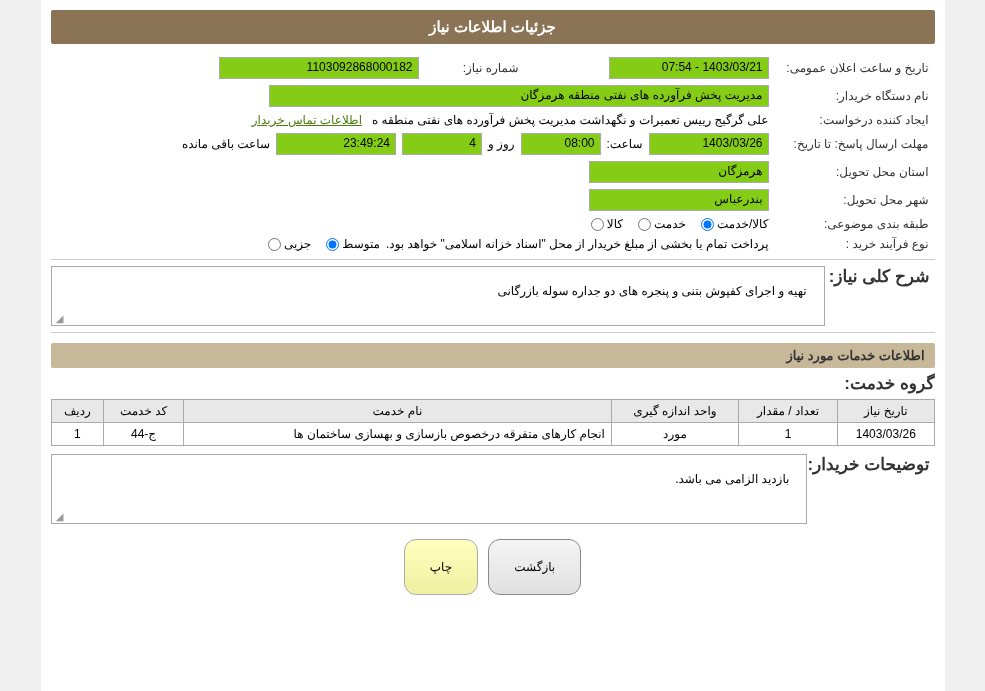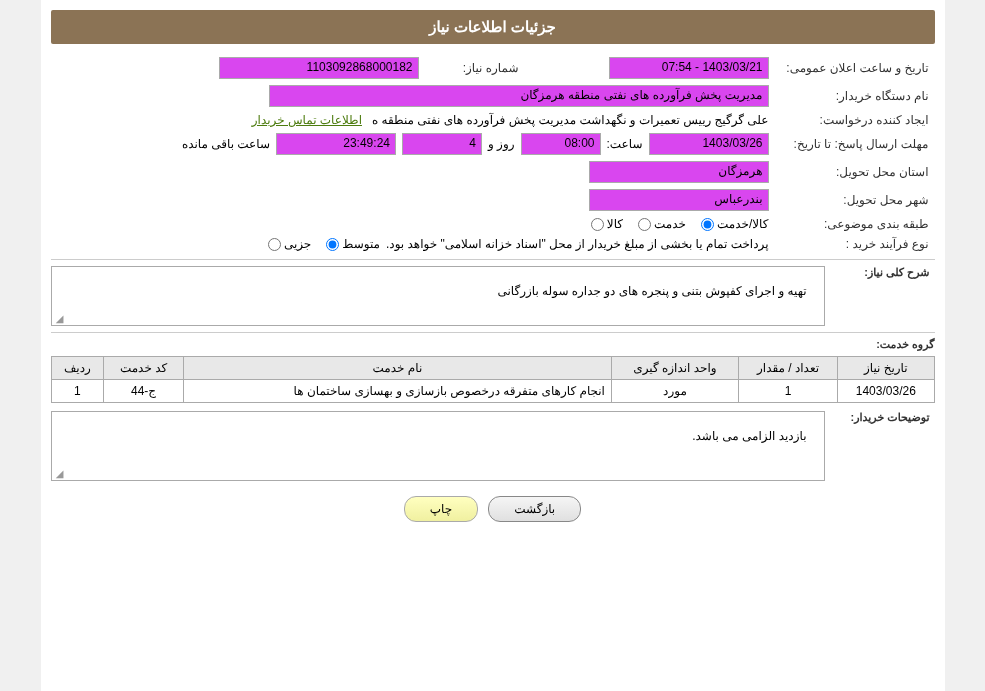--- a/index.html
+++ b/index.html
@@ -49,21 +49,21 @@
     .label-cell {
       text-align: right;
       white-space: nowrap;
       color: #333;
       font-weight: normal;
       width: auto;
       padding-left: 4px;
     }
     .input-box {
       border: 1px solid #aaa;
-      background: #d946ef;
+      background: #84cc16;
       padding: 2px 5px;
       display: inline-block;
       min-width: 120px;
       height: 22px;
       text-align: right;
     }
     .input-medium {
       min-width: 180px;
     }
     .input-small {
@@ -117,37 +117,37 @@
       text-align: center;
     }
     .btn-group {
       display: flex;
       justify-content: center;
       gap: 10px;
       margin-top: 15px;
       margin-bottom: 10px;
     }
     .btn {
-      padding: 5px 25px;
+      padding: 20px 25px;
       border: 1px solid #888;
       background: linear-gradient(to bottom, #f5f5f5, #e0e0e0);
       cursor: pointer;
       font-size: 12px;
       font-family: Tahoma, Arial, sans-serif;
       border-radius: 12px;
     }
     .btn-print {
       background: linear-gradient(to bottom, #ffffc0, #f0f0a0);
       border-color: #aaa;
     }
     .section-label {
       color: #333;
       font-weight: bold;
       white-space: nowrap;
-      font-size: 11px;
+      font-size: 17px;
     }
     .textarea-container {
       border: 1px solid #aaa;
       min-height: 60px;
       background: #fff;
       padding: 17px;
       text-align: right;
       direction: rtl;
       position: relative;
     }
@@ -277,20 +277,21 @@
     <div style="flex:1;">
       <div class="textarea-container">
         <span>تهیه و اجرای کفپوش بتنی و پنجره های دو جداره سوله بازرگانی</span>
         <div class="resize-handle">◢</div>
       </div>
     </div>
   </div>
 
   <hr class="divider">
 
+  <div class="section-header">اطلاعات خدمات مورد نیاز</div>
 
   <div style="display:flex; align-items:center; margin: 5px 0;">
     <span class="label-cell section-label" style="min-width:90px;">گروه خدمت:</span>
   </div>
 
   <table class="service-table">
     <thead>
       <tr>
         <th>تاریخ نیاز</th>
         <th>تعداد / مقدار</th>

